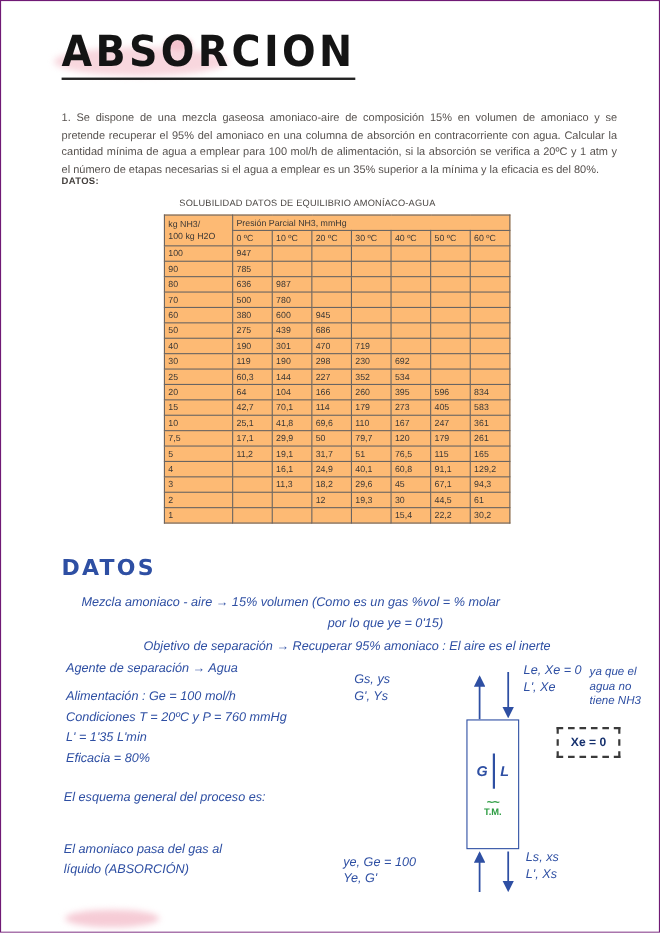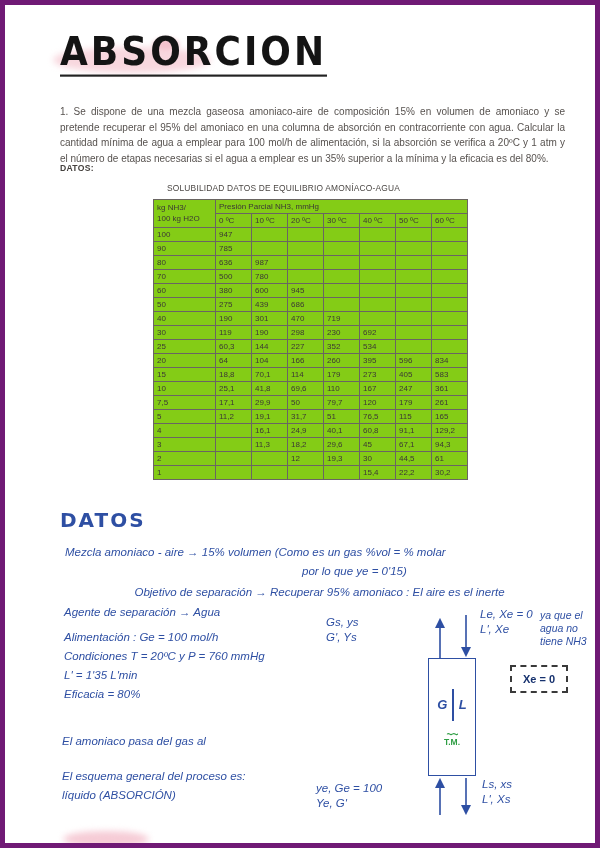--- a/index.html
+++ b/index.html
@@ -1,31 +1,31 @@
 <!DOCTYPE html>
 <html><head>
 <meta charset="utf-8">
 <style>
   *{margin:0;padding:0;box-sizing:border-box}
   html,body{width:600px;height:848px}
   body{font-family:"Liberation Sans",sans-serif;background:#ffffff}
-  .page{position:relative;width:600px;height:848px;background:#fff;border:5px solid #701a75;overflow:hidden}
+  .page{position:relative;width:600px;height:848px;background:#fff;border:1px solid #701a75;overflow:hidden}
 
   .title-hl{position:absolute;left:48px;top:42px;width:158px;height:26px;background:#f8d7de;border-radius:50%;filter:blur(3px)}
   .title-hl2{position:absolute;left:148px;top:33px;width:26px;height:13px;background:#f4c3cd;border-radius:50%;filter:blur(2px)}
   .header{position:absolute;left:55px;top:28px;display:flex;align-items:flex-end;gap:14px}
   .title{font-family:"DejaVu Sans",sans-serif;font-size:36px;font-weight:bold;letter-spacing:3px;color:#141414;border-bottom:2.5px solid #222;line-height:1.05;padding-bottom:2px;transform:scaleY(1.08)}
   .subtitle{font-size:21px;color:#1d1d1d;font-weight:600;letter-spacing:1px;padding-bottom:4px}
 
   .problem{position:absolute;left:55px;top:99px;width:505px;font-size:10px;line-height:1.55;color:#57524f;text-align:justify}
   .datos-label{position:absolute;left:55px;top:158px;font-size:8.6px;font-weight:bold;color:#45413e;letter-spacing:.3px}
 
   .tbl-wrap{position:absolute;left:148px;top:178px}
   .tbl-title{font-size:8.4px;color:#4a4643;margin:0 0 6px 14px;letter-spacing:.2px}
-  table{border-collapse:collapse;background:#84cc16}
+  table{border-collapse:collapse;background:#fdba74}
   th,td{border:1px solid #6a6562;font-weight:normal;font-size:8px;color:#3c3835;text-align:left;padding:0 3px;height:14px;min-width:36px;white-space:nowrap;vertical-align:middle}
   th.c1{width:62px;line-height:1.3}
 
   .notes-heading{position:absolute;left:55px;top:503px;font-family:"DejaVu Sans",sans-serif;font-size:20px;font-weight:bold;letter-spacing:2px;color:#2e4fa3}
   .notes{position:absolute;left:57px;top:538px;width:515px;color:#2e4fa3;font-size:11.5px;font-style:italic}
   .note-line{line-height:19px;white-space:nowrap}
 
   .diagram{position:absolute;left:305px;top:598px;width:290px;height:245px;color:#2e4fa3;font-style:italic;font-size:11.5px}
   .diagram .arrows{position:absolute;left:0;top:0}
   .column{position:absolute;left:118px;top:55px;width:48px;height:118px;border:1.7px solid #2e4fa3;background:#fff;display:flex;flex-direction:column;align-items:center;justify-content:center;gap:9px}
@@ -173,21 +173,21 @@
             <td>64</td>
             <td>104</td>
             <td>166</td>
             <td>260</td>
             <td>395</td>
             <td>596</td>
             <td>834</td>
           </tr>
           <tr>
             <td>15</td>
-            <td>18,8</td>
+            <td>42,7</td>
             <td>70,1</td>
             <td>114</td>
             <td>179</td>
             <td>273</td>
             <td>405</td>
             <td>583</td>
           </tr>
           <tr>
             <td>10</td>
             <td>25,1</td>
@@ -258,30 +258,30 @@
             <td>22,2</td>
             <td>30,2</td>
           </tr>
         </tbody>
       </table>
   </div>
 
   <div class="notes-heading">DATOS</div>
 
   <div class="notes">
-      <div class="note-line" style="margin-left: 3px; margin-top: 0px;">Mezcla amoniaco - aire → 15% volumen   (Como es un gas %vol = % molar</div>
+      <div class="note-line" style="margin-left: 16px; margin-top: 0px;">Mezcla amoniaco - aire → 15% volumen   (Como es un gas %vol = % molar</div>
       <div class="note-line" style="margin-left: 240px; margin-top: 0px;">por lo que  ye = 0'15)</div>
       <div class="note-line" style="margin-left: 0px; margin-top: 2px; text-align: center;">Objetivo de separación → Recuperar 95% amoniaco : El aire es el inerte</div>
       <div class="note-line" style="margin-left: 2px; margin-top: 1px;">Agente de separación → Agua</div>
       <div class="note-line" style="margin-left: 2px; margin-top: 6px;">Alimentación :  Ge = 100 mol/h</div>
       <div class="note-line" style="margin-left: 2px; margin-top: 0px;">Condiciones  T = 20ºC  y  P = 760 mmHg</div>
       <div class="note-line" style="margin-left: 2px; margin-top: 0px;">L' = 1'35 L'min</div>
       <div class="note-line" style="margin-left: 2px; margin-top: 0px;">Eficacia = 80%</div>
+      <div class="note-line" style="margin-left: 0px; margin-top: 16px;">El esquema general del proceso es:</div>
       <div class="note-line" style="margin-left: 0px; margin-top: 28px;">El amoniaco pasa del gas al</div>
-      <div class="note-line" style="margin-left: 0px; margin-top: 16px;">El esquema general del proceso es:</div>
       <div class="note-line" style="margin-left: 0px; margin-top: 0px;">líquido (ABSORCIÓN)</div>
     </div>
 
   <div class="diagram">
     <svg class="arrows" width="290" height="245">
       <defs>
         <marker id="ah" viewBox="0 0 10 10" refX="8" refY="5" markerWidth="6.5" markerHeight="6.5" orient="auto">
           <path d="M0,0 L10,5 L0,10 z" fill="#2e4fa3"></path>
         </marker>
       </defs>

